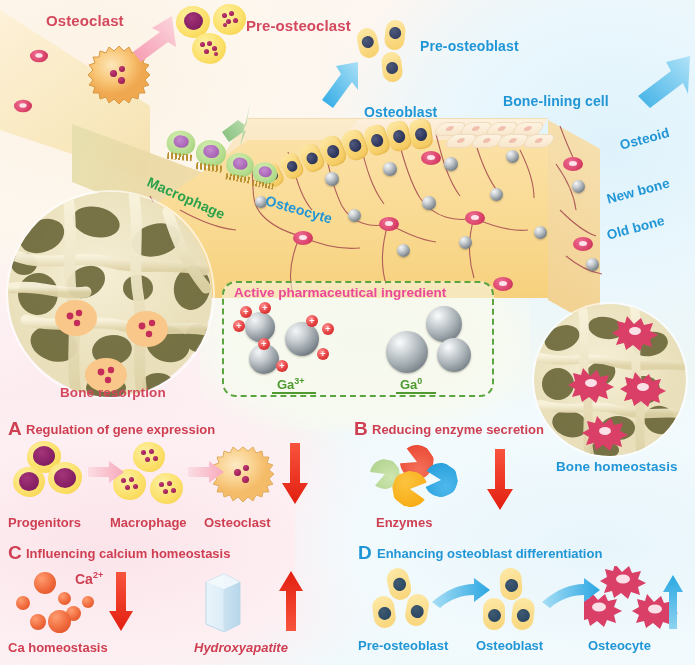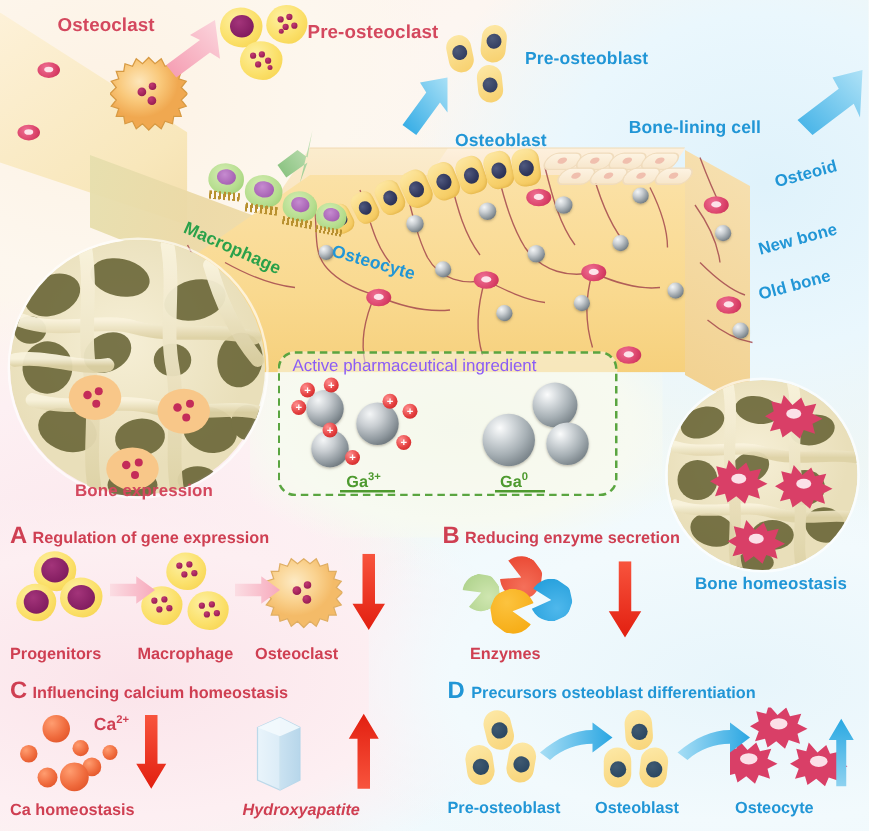--- a/index.html
+++ b/index.html
@@ -152,21 +152,21 @@
     position:absolute;border-radius:50%;overflow:hidden;
     box-shadow:0 0 0 2px rgba(255,255,255,.65);
   }
 
   
   #apibox{
     position:absolute;left:222px;top:281px;width:268px;height:112px;
     border:2px dashed #5aa540;border-radius:14px;
     background:rgba(248,250,238,.55);
   }
-  #apititle{position:absolute;left:234px;top:285px;font-size:13.5px;font-weight:normal;color:#8b5cf6;}
+  #apititle{position:absolute;left:234px;top:285px;font-size:13.5px;font-weight:bold;color:#ec4899;}
   .gaLbl{position:absolute;font-size:13px;font-weight:bold;color:#4e9a2f;}
   .gaLbl sup{font-size:9px;}
   .gaUnder{position:absolute;height:2px;background:#4e9a2f;}
 
   .plusion{
     position:absolute;width:12px;height:12px;border-radius:50%;
     background:radial-gradient(circle at 34% 30%,#ff8f8f 0%,#e23b3b 60%,#bd2323 100%);
     color:#fff;font-size:9px;font-weight:bold;text-align:center;line-height:12px;
   }
 
@@ -484,21 +484,21 @@
         <circle cx="134" cy="134" r="3.4" fill="#c42c59"></circle>
           <circle cx="144" cy="131" r="3.2" fill="#c42c59"></circle>
         <circle cx="141" cy="142" r="3.2" fill="#c42c59"></circle>
         <ellipse cx="98" cy="183" rx="21" ry="17" fill="#f8c789"></ellipse>
         <circle cx="93" cy="180" r="3.4" fill="#c42c59"></circle>
           <circle cx="103" cy="178" r="3.2" fill="#c42c59"></circle>
         <circle cx="100" cy="188" r="3.2" fill="#c42c59"></circle>
       </g>
     </svg>
   </div>
-  <div class="lbl red" style="left:60px;top:385px;font-size:13.5px;">Bone expression</div>
+  <div class="lbl red" style="left:60px;top:385px;font-size:13.5px;">Bone resorption</div>
 
   <div class="circ" style="left:534px;top:304px;width:152px;height:152px;">
     <svg viewBox="0 0 152 152" width="152" height="152">
       <circle cx="76" cy="76" r="76" fill="url(#trabBG)"></circle>
       <g fill="#5d5a2a" opacity=".82">
         <ellipse cx="28" cy="34" rx="18" ry="12" transform="rotate(-20 28 34)"></ellipse>
         <ellipse cx="72" cy="24" rx="18" ry="11" transform="rotate(10 72 24)"></ellipse>
         <ellipse cx="116" cy="40" rx="18" ry="12" transform="rotate(-12 116 40)"></ellipse>
         <ellipse cx="24" cy="80" rx="16" ry="16"></ellipse>
         <ellipse cx="66" cy="70" rx="16" ry="12" transform="rotate(-26 66 70)"></ellipse>
@@ -708,21 +708,21 @@
         </defs>
       <path d="M8,61 L18,61 L18,21 L25,21 L13,1 L1,21 L8,21 Z" fill="url(#ru1)"></path>
     </svg>
 
     <div class="itemLbl redD" style="left:8px;top:100px;">Ca homeostasis</div>
     <div class="itemLbl redD" style="left:194px;top:100px;font-style:italic;">Hydroxyapatite</div>
   </div>
 
   <div class="panel" style="left:348px;top:540px;width:347px;height:125px;">
     <div class="panelLetter blue" style="left:10px;top:2px;">D</div>
-    <div class="panelTitle blue" style="left:29px;top:6px;">Precursors osteoblast differentiation</div>
+    <div class="panelTitle blue" style="left:29px;top:6px;">Enhancing osteoblast differentiation</div>
 
     <div style="position:absolute;left:40px;top:28px;width:22px;height:32px;border-radius:11px;background:linear-gradient(160deg,#fde9a8,#f8d478);transform:rotate(-14deg);">
       <div style="position:absolute;left:5px;top:10px;width:13px;height:13px;border-radius:50%;background:radial-gradient(circle at 36% 32%,#3f5a72,#24415c);"></div>
       </div>
     <div style="position:absolute;left:25px;top:56px;width:22px;height:32px;border-radius:11px;background:linear-gradient(160deg,#fde9a8,#f8d478);transform:rotate(-8deg);">
       <div style="position:absolute;left:5px;top:11px;width:13px;height:13px;border-radius:50%;background:radial-gradient(circle at 36% 32%,#3f5a72,#24415c);"></div>
       </div>
     <div style="position:absolute;left:58px;top:54px;width:22px;height:32px;border-radius:11px;background:linear-gradient(160deg,#fde9a8,#f8d478);transform:rotate(10deg);">
       <div style="position:absolute;left:5px;top:11px;width:13px;height:13px;border-radius:50%;background:radial-gradient(circle at 36% 32%,#3f5a72,#24415c);"></div>
       </div>

